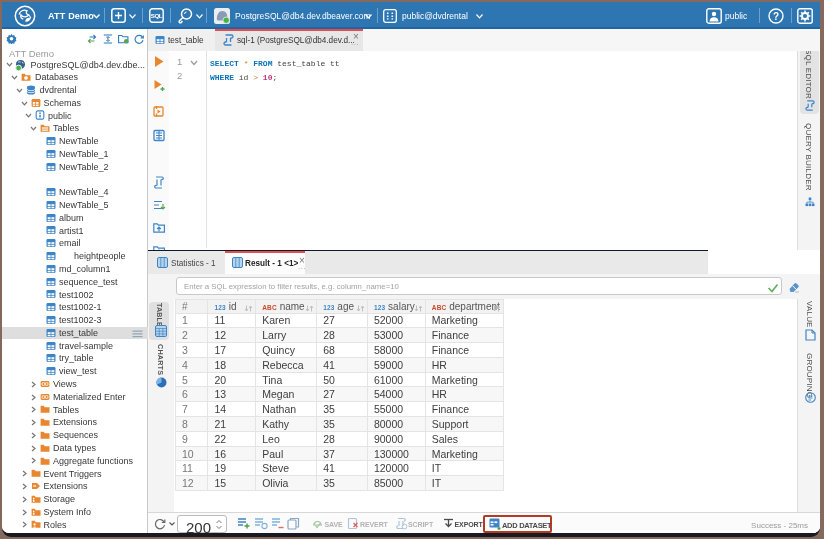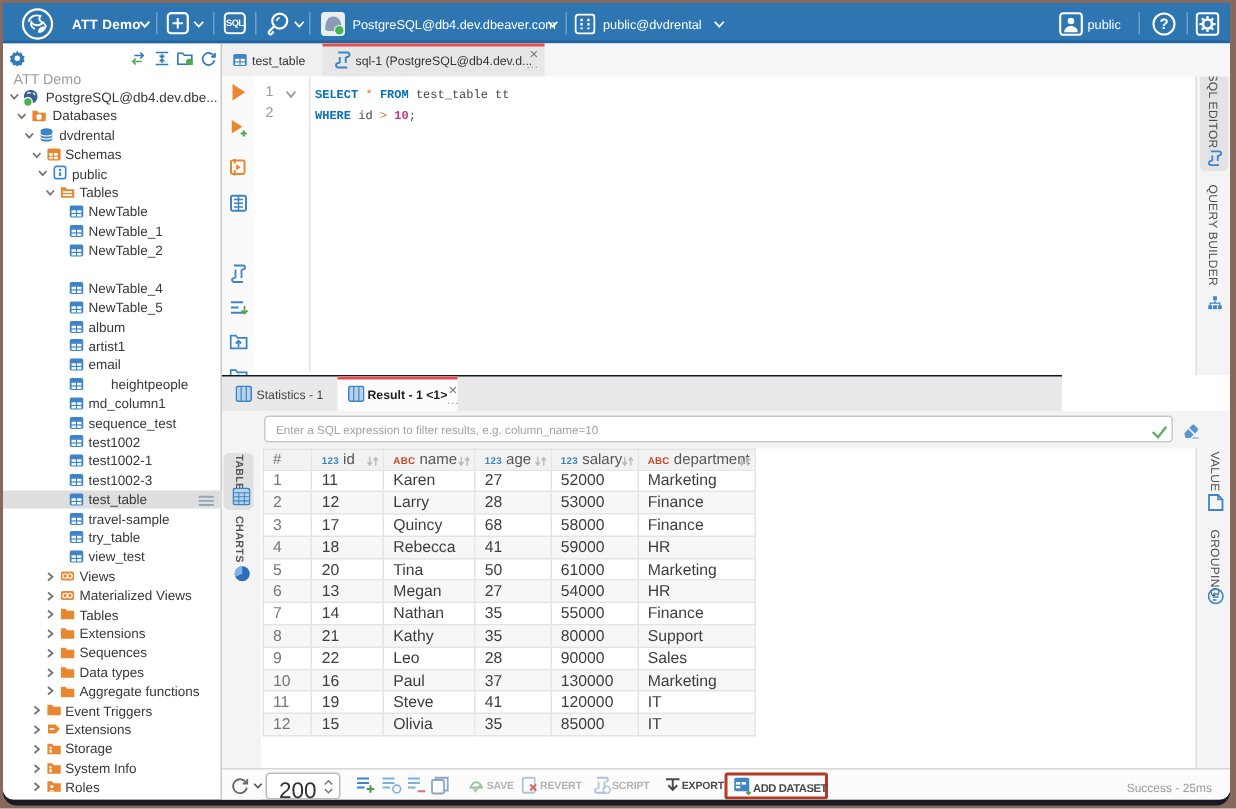--- a/index.html
+++ b/index.html
@@ -419,21 +419,21 @@
       </div>
     <div class="trow" style="top:361.5px">
         <svg style="left:27px;top:0px" width="9" height="13" viewBox="0 0 9 13">
           <path d="M3 4 L6 6.5 L3 9" stroke="#757575" stroke-width="1.2" fill="none"></path>
         </svg>
         <svg style="left:37.5px;top:1.2px" width="10" height="10" viewBox="0 0 10 10">
           <rect x="0.6" y="2" width="8.8" height="6" rx="1.4" fill="#e8872f"></rect>
           <circle cx="3.4" cy="5" r="1.5" fill="none" stroke="#fff" stroke-width="0.8"></circle>
           <circle cx="6.6" cy="5" r="1.5" fill="none" stroke="#fff" stroke-width="0.8"></circle>
         </svg>
-        <span class="t" style="left:51.0px">Materialized Views</span>
+        <span class="t" style="left:51.0px">Materialized Enter</span>
       </div>
     <div class="trow" style="top:374.3px">
         <svg style="left:27px;top:0px" width="9" height="13" viewBox="0 0 9 13">
           <path d="M3 4 L6 6.5 L3 9" stroke="#757575" stroke-width="1.2" fill="none"></path>
         </svg>
         <svg style="left:37.5px;top:1.2px" width="10" height="10" viewBox="0 0 10 10">
           <path d="M0.6 1.8 h3.1 l1.1 1.4 h4.7 v5.6 h-8.9 z" fill="#e8872f"></path>
         </svg>
         <span class="t" style="left:51.0px">Tables</span>
       </div>

